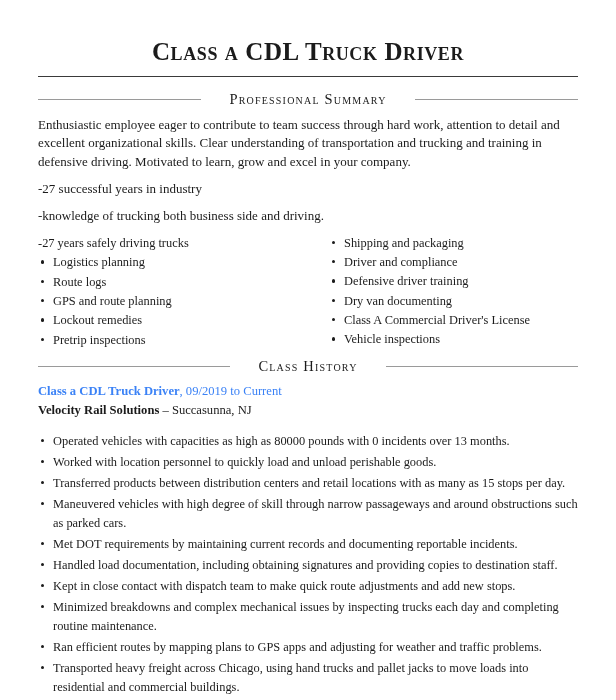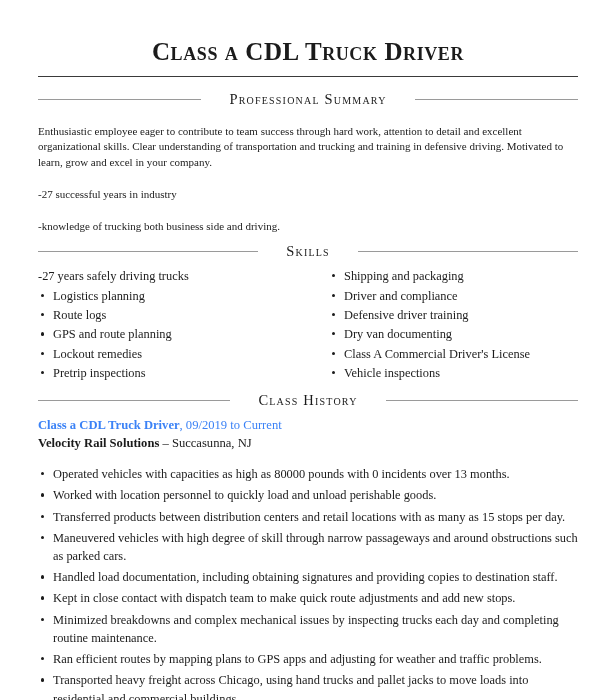--- a/index.html
+++ b/index.html
@@ -54,24 +54,24 @@
   .section-head .label {
     flex: 0 0 auto;
     font-variant: small-caps;
     font-size: 14.5px;
     letter-spacing: 1.2px;
     color: #1b1b1b;
     padding: 0 4px;
     white-space: nowrap;
   }
   .summary-para {
-    font-size: 11px;
+    font-size: 13px;
     color: #1b1b1b;
     line-height: 1.45;
-    margin: 16px 0 1px 0;
+    margin: 8px 0 1px 0;
   }
   .skills-cols {
     display: flex;
     gap: 42px;
     margin-top: 2px;
   }
   .skills-col {
     flex: 1 1 0;
   }
   .skill-lead {
@@ -138,25 +138,20 @@
       <span class="line"></span>
       <span class="label">Professional Summary</span>
       <span class="line"></span>
     </div>
     <p class="summary-para">Enthusiastic employee eager to contribute to team success through hard work, attention to detail and excellent organizational skills. Clear understanding of transportation and trucking and training in defensive driving. Motivated to learn, grow and excel in your company.</p>
     <p class="summary-para">-27 successful years in industry</p>
     <p class="summary-para">-knowledge of trucking both business side and driving.</p>
   </div>
 
   <div class="section">
-    <div class="section-head">
-      <span class="line"></span>
-      <span class="label">Skills</span>
-      <span class="line"></span>
-    </div>
     <div class="skills-cols">
       <div class="skills-col">
         <div class="skill-lead">-27 years safely driving trucks</div>
         <ul class="bullets">
           <li>Logistics planning</li>
           <li>Route logs</li>
           <li>GPS and route planning</li>
           <li>Lockout remedies</li>
           <li>Pretrip inspections</li>
         </ul>
@@ -186,20 +181,21 @@
         <span class="role">Class a CDL Truck Driver</span><span class="dates">, 09/2019 to Current</span>
       </div>
       <div class="job-company">
         <span class="company">Velocity Rail Solutions</span><span class="location"> – Succasunna, NJ</span>
       </div>
       <ul class="bullets duties">
         <li>Operated vehicles with capacities as high as 80000 pounds with 0 incidents over 13 months.</li>
         <li>Worked with location personnel to quickly load and unload perishable goods.</li>
         <li>Transferred products between distribution centers and retail locations with as many as 15 stops per day.</li>
         <li>Maneuvered vehicles with high degree of skill through narrow passageways and around obstructions such as parked cars.</li>
+        <li>Met DOT requirements by maintaining current records and documenting reportable incidents.</li>
         <li>Handled load documentation, including obtaining signatures and providing copies to destination staff.</li>
         <li>Kept in close contact with dispatch team to make quick route adjustments and add new stops.</li>
         <li>Minimized breakdowns and complex mechanical issues by inspecting trucks each day and completing routine maintenance.</li>
         <li>Ran efficient routes by mapping plans to GPS apps and adjusting for weather and traffic problems.</li>
         <li>Transported heavy freight across Chicago, using hand trucks and pallet jacks to move loads into residential and commercial buildings.</li>
         <li>Contacted dispatch to report any and all incidents and determine best methods for resolution.</li>
       </ul>
     </div>
   </div>
 

